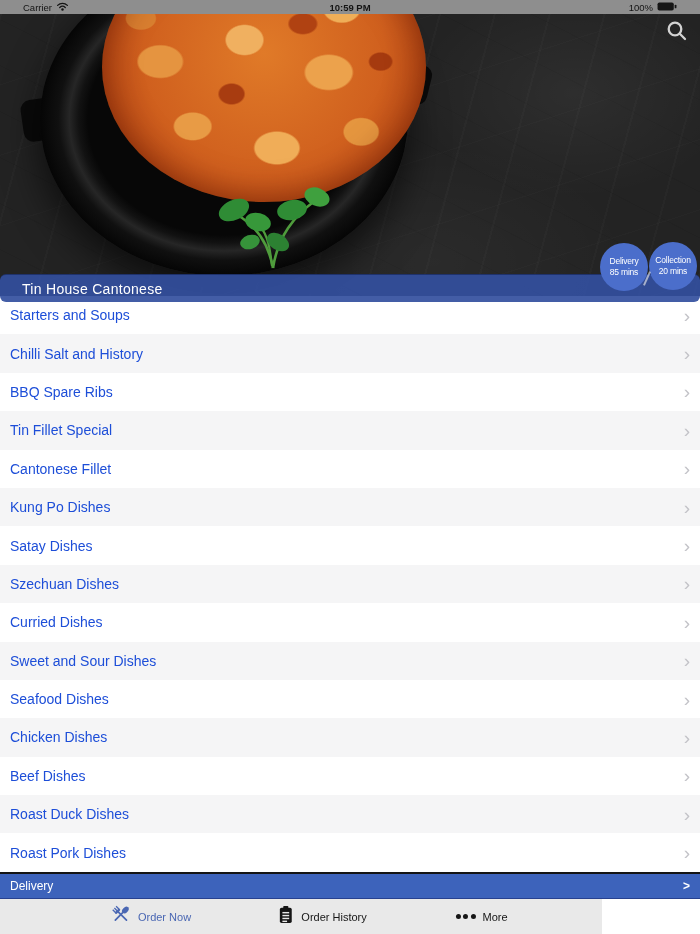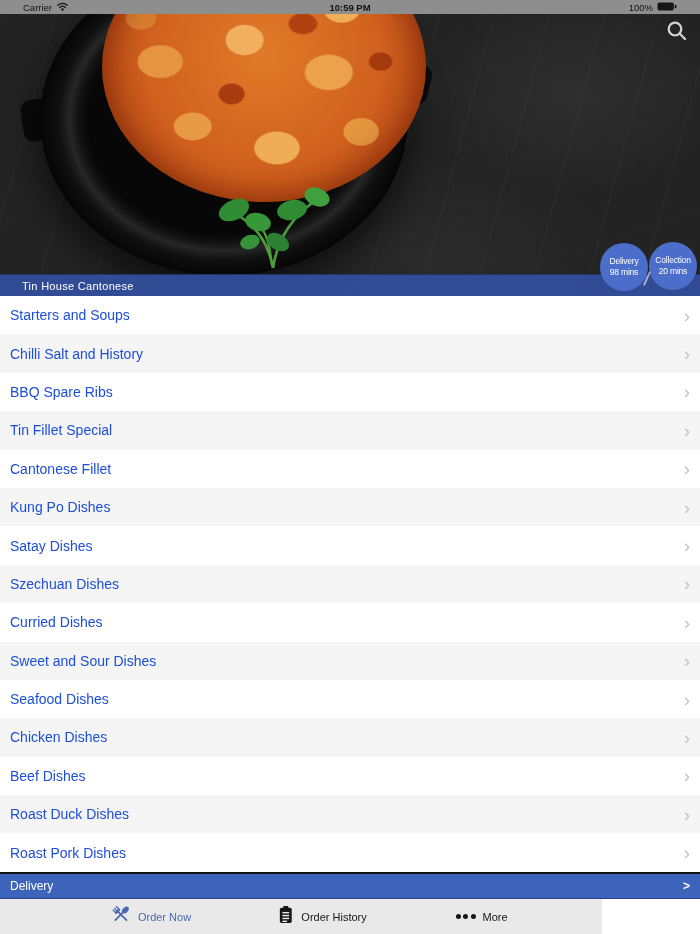--- a/index.html
+++ b/index.html
@@ -56,24 +56,24 @@
       radial-gradient(20px 16px at 40% 60%, #a83c10 0 60%, transparent 70%),
       radial-gradient(22px 16px at 62% 34%, #b04212 0 60%, transparent 70%),
       radial-gradient(18px 14px at 86% 48%, #a53a0f 0 60%, transparent 70%),
       radial-gradient(circle at 50% 45%, #e07a28 0%, #d0601e 55%, #b34413 82%, #993a10 100%);
     box-shadow:inset 0 0 34px rgba(90,20,0,0.65);
   }
   .garnish { position:absolute; left:198px; top:156px; }
   .search-btn { position:absolute; right:12px; top:6px; width:22px; height:22px; cursor:pointer; }
   
   .title-bar {
-    position:absolute; top:274px; left:0; width:700px; height:22px;
+    position:absolute; top:274px; left:0; width:700px; height:28px;
     background:rgba(51,79,158,0.92); border-top:1px solid rgba(10,20,60,0.45);
-    color:#fff; font-size:11px; letter-spacing:0.3px;
-    display:flex; align-items:center; padding-left:22px; z-index:5;
+    color:#fff; font-size:14px; letter-spacing:0.3px;
+    display:flex; align-items:center; padding-left:22px; z-index:5;border-radius:6px;
   }
   
   .badge {
     position:absolute; width:48px; height:48px; border-radius:50%;
     background:#4b6ecb; color:#fff; z-index:8;
     display:flex; flex-direction:column; align-items:center; justify-content:center;
     font-size:8.5px; line-height:11px; letter-spacing:-0.2px; text-align:center;
   }
   .badge.delivery   { left:600px; top:243px; }
   .badge.collection { left:649px; top:242px; }
@@ -160,21 +160,21 @@
       </svg>
     </div>
   </div>
 
   <div class="title-bar">
     <span>Tin House Cantonese</span>
   </div>
 
   <div class="badge delivery">
     <span>Delivery</span>
-    <span>98 mins</span>
+    <span>85 mins</span>
   </div>
   <div class="badge-slash"></div>
   <div class="badge collection">
     <span>Collection</span>
     <span>20 mins</span>
   </div>
 
   <div class="menu-list">
     <div class="menu-row">
       <span class="label">Starters and Soups</span>

